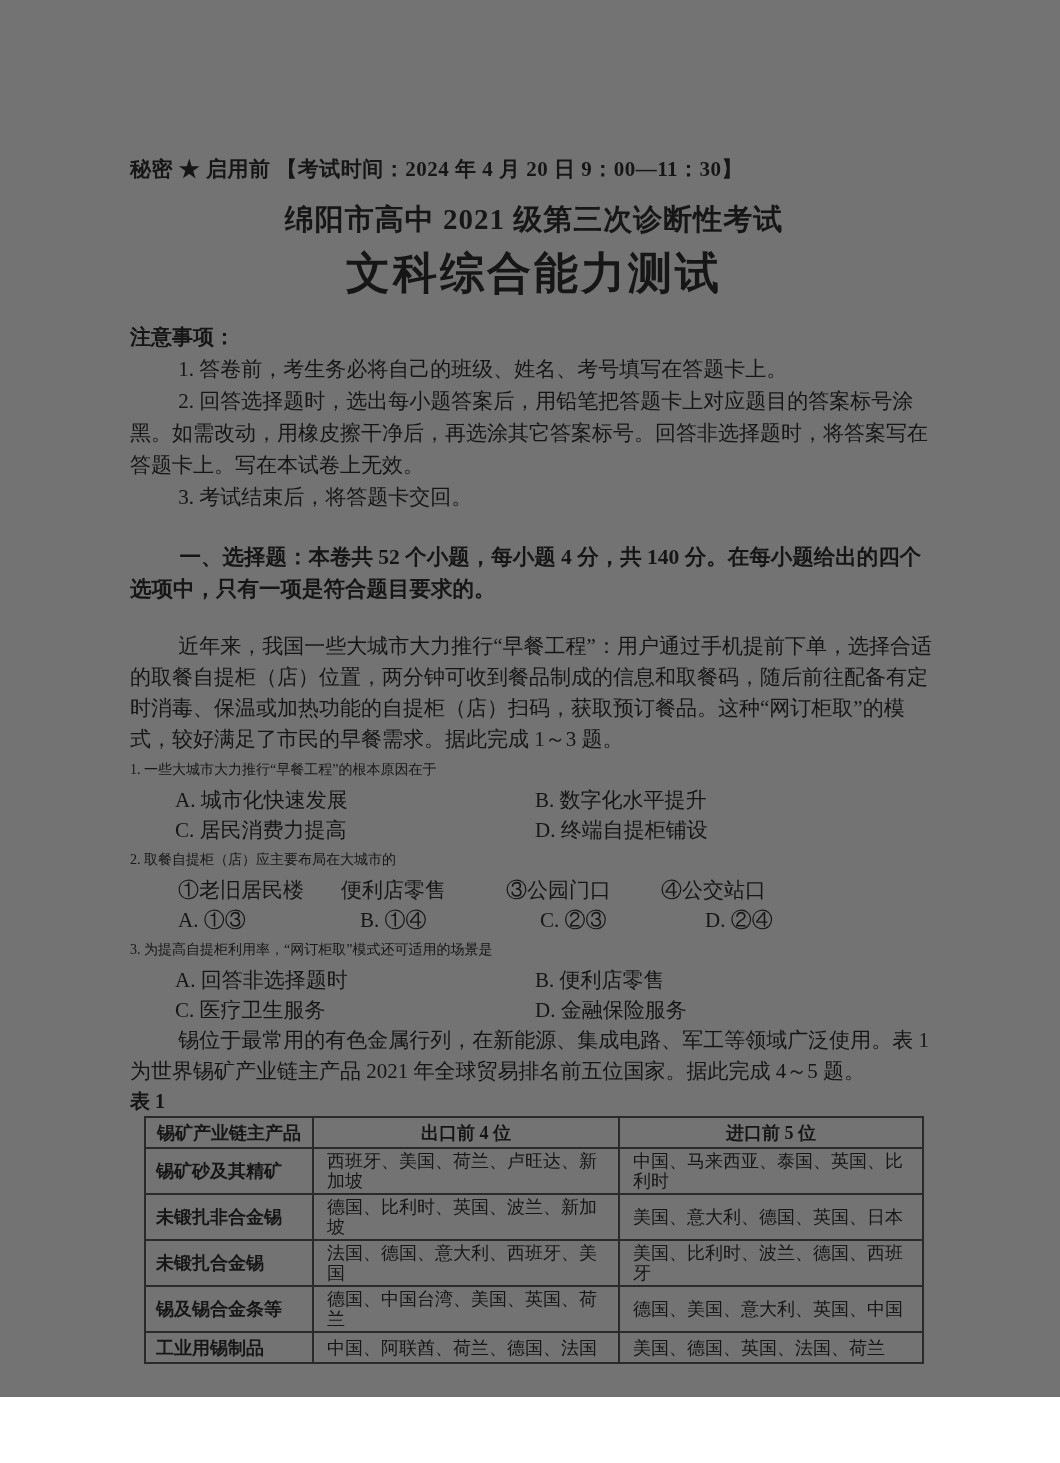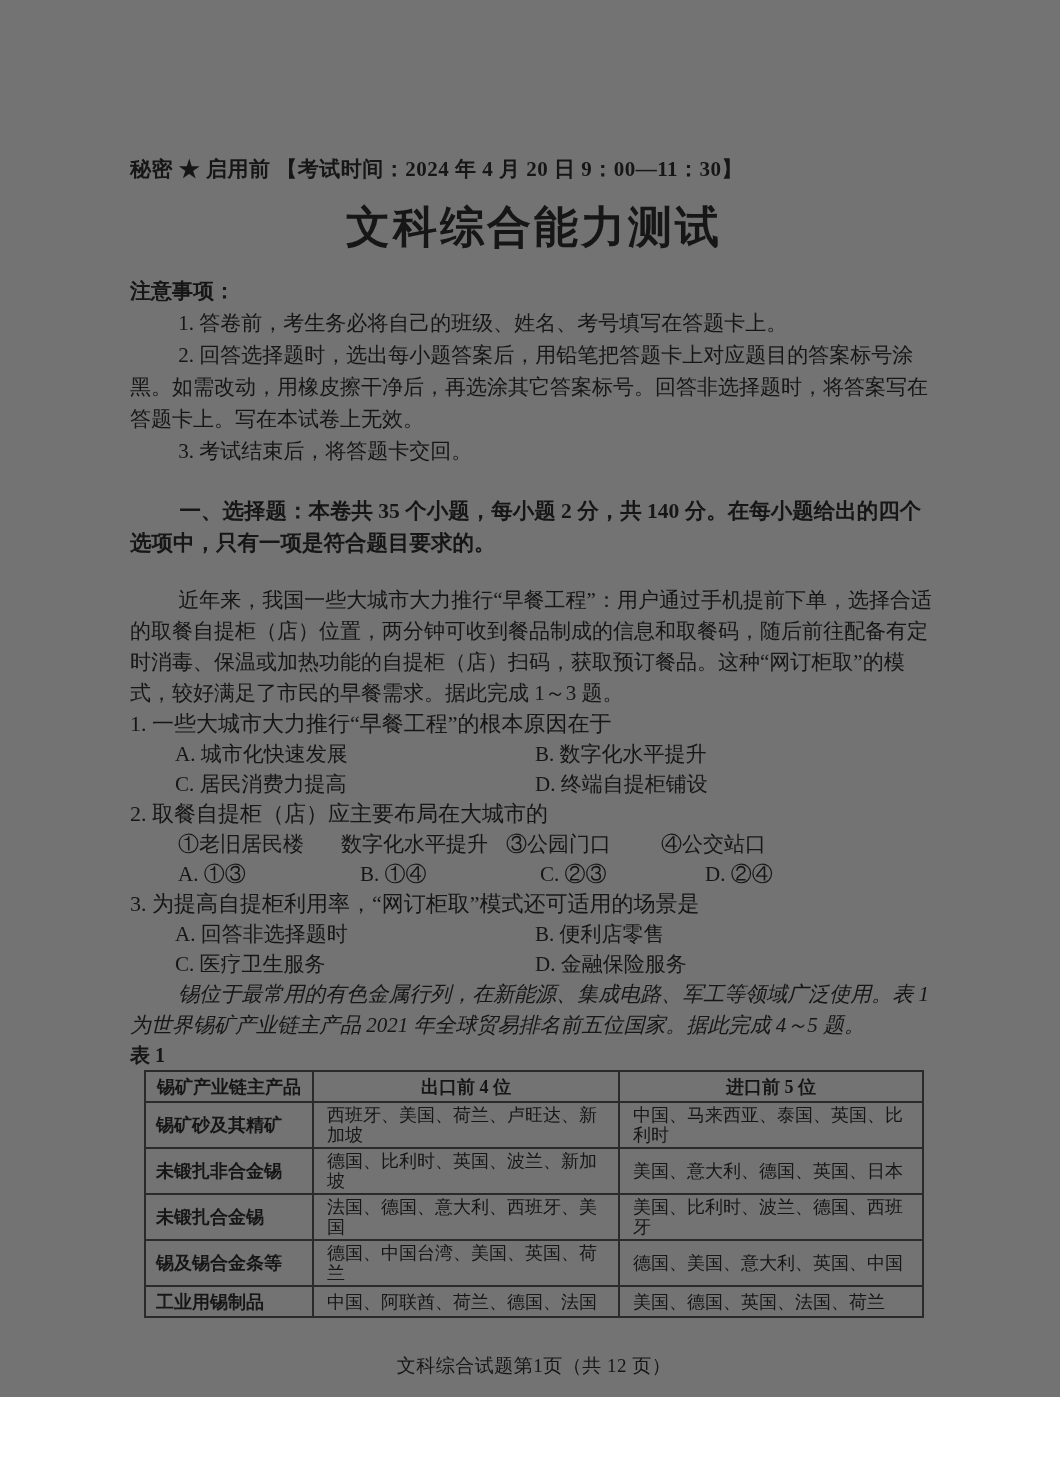--- a/index.html
+++ b/index.html
@@ -31,23 +31,23 @@
   .notice { margin-top:18px; }
   .notice-heading { font-size:21px; font-weight:bold; line-height:32px; }
   .notice p { font-size:21px; line-height:32px; }
 
   .section-instruction {
     margin-top:28px;
     font-size:21.5px; font-weight:bold; line-height:32px;
   }
 
   .passage { margin-top:26px; font-size:21px; line-height:31px; }
-  .passage2 { margin-top:0; font-size:21px; line-height:31px;font-style:italic; }
+  .passage2 { margin-top:0; font-size:21px; line-height:31px; }
 
-  .stem { font-size:22px; line-height:30px; }
+  .stem { font-size:14px; line-height:30px; }
   .opts-2col {
     display:grid; grid-template-columns:360px auto;
     padding-left:45px; font-size:21px; line-height:30px;
   }
   .subopts {
     display:grid; grid-template-columns:163px 165px 155px auto;
     padding-left:48px; font-size:21px; line-height:30px;
   }
   .ansopts {
     display:grid; grid-template-columns:182px 180px 165px auto;
@@ -80,48 +80,49 @@
   }
 </style>
 </head>
 <body>
 
 <div class="page">
   <div class="content">
 
     <div class="header-line">秘密 ★ 启用前 【考试时间：2024 年 4 月 20 日 9：00—11：30】</div>
 
+    <div class="title1">绵阳市高中 2021 级第三次诊断性考试</div>
     <div class="title2">文科综合能力测试</div>
 
     <div class="notice">
       <div class="notice-heading">注意事项：</div>
       <p class="indent">1. 答卷前，考生务必将自己的班级、姓名、考号填写在答题卡上。</p>
       <p class="indent">2. 回答选择题时，选出每小题答案后，用铅笔把答题卡上对应题目的答案标号涂黑。如需改动，用橡皮擦干净后，再选涂其它答案标号。回答非选择题时，将答案写在答题卡上。写在本试卷上无效。</p>
       <p class="indent">3. 考试结束后，将答题卡交回。</p>
     </div>
 
-    <p class="section-instruction indent">一、选择题：本卷共 35 个小题，每小题 2 分，共 140 分。在每小题给出的四个选项中，只有一项是符合题目要求的。</p>
+    <p class="section-instruction indent">一、选择题：本卷共 52 个小题，每小题 4 分，共 140 分。在每小题给出的四个选项中，只有一项是符合题目要求的。</p>
 
     <p class="passage indent">近年来，我国一些大城市大力推行“早餐工程”：用户通过手机提前下单，选择合适的取餐自提柜（店）位置，两分钟可收到餐品制成的信息和取餐码，随后前往配备有定时消毒、保温或加热功能的自提柜（店）扫码，获取预订餐品。这种“网订柜取”的模式，较好满足了市民的早餐需求。据此完成 1～3 题。</p>
 
     <div class="question">
       <div class="stem">1. 一些大城市大力推行“早餐工程”的根本原因在于</div>
       <div class="opts-2col">
         <span>A. 城市化快速发展</span>
         <span>B. 数字化水平提升</span>
         <span>C. 居民消费力提高</span>
         <span>D. 终端自提柜铺设</span>
       </div>
     </div>
 
     <div class="question">
       <div class="stem">2. 取餐自提柜（店）应主要布局在大城市的</div>
       <div class="subopts">
         <span>①老旧居民楼</span>
-        <span>数字化水平提升</span>
+        <span>便利店零售</span>
         <span>③公园门口</span>
         <span>④公交站口</span>
       </div>
       <div class="ansopts">
         <span>A. ①③</span>
         <span>B. ①④</span>
         <span>C. ②③</span>
         <span>D. ②④</span>
       </div>
     </div>

